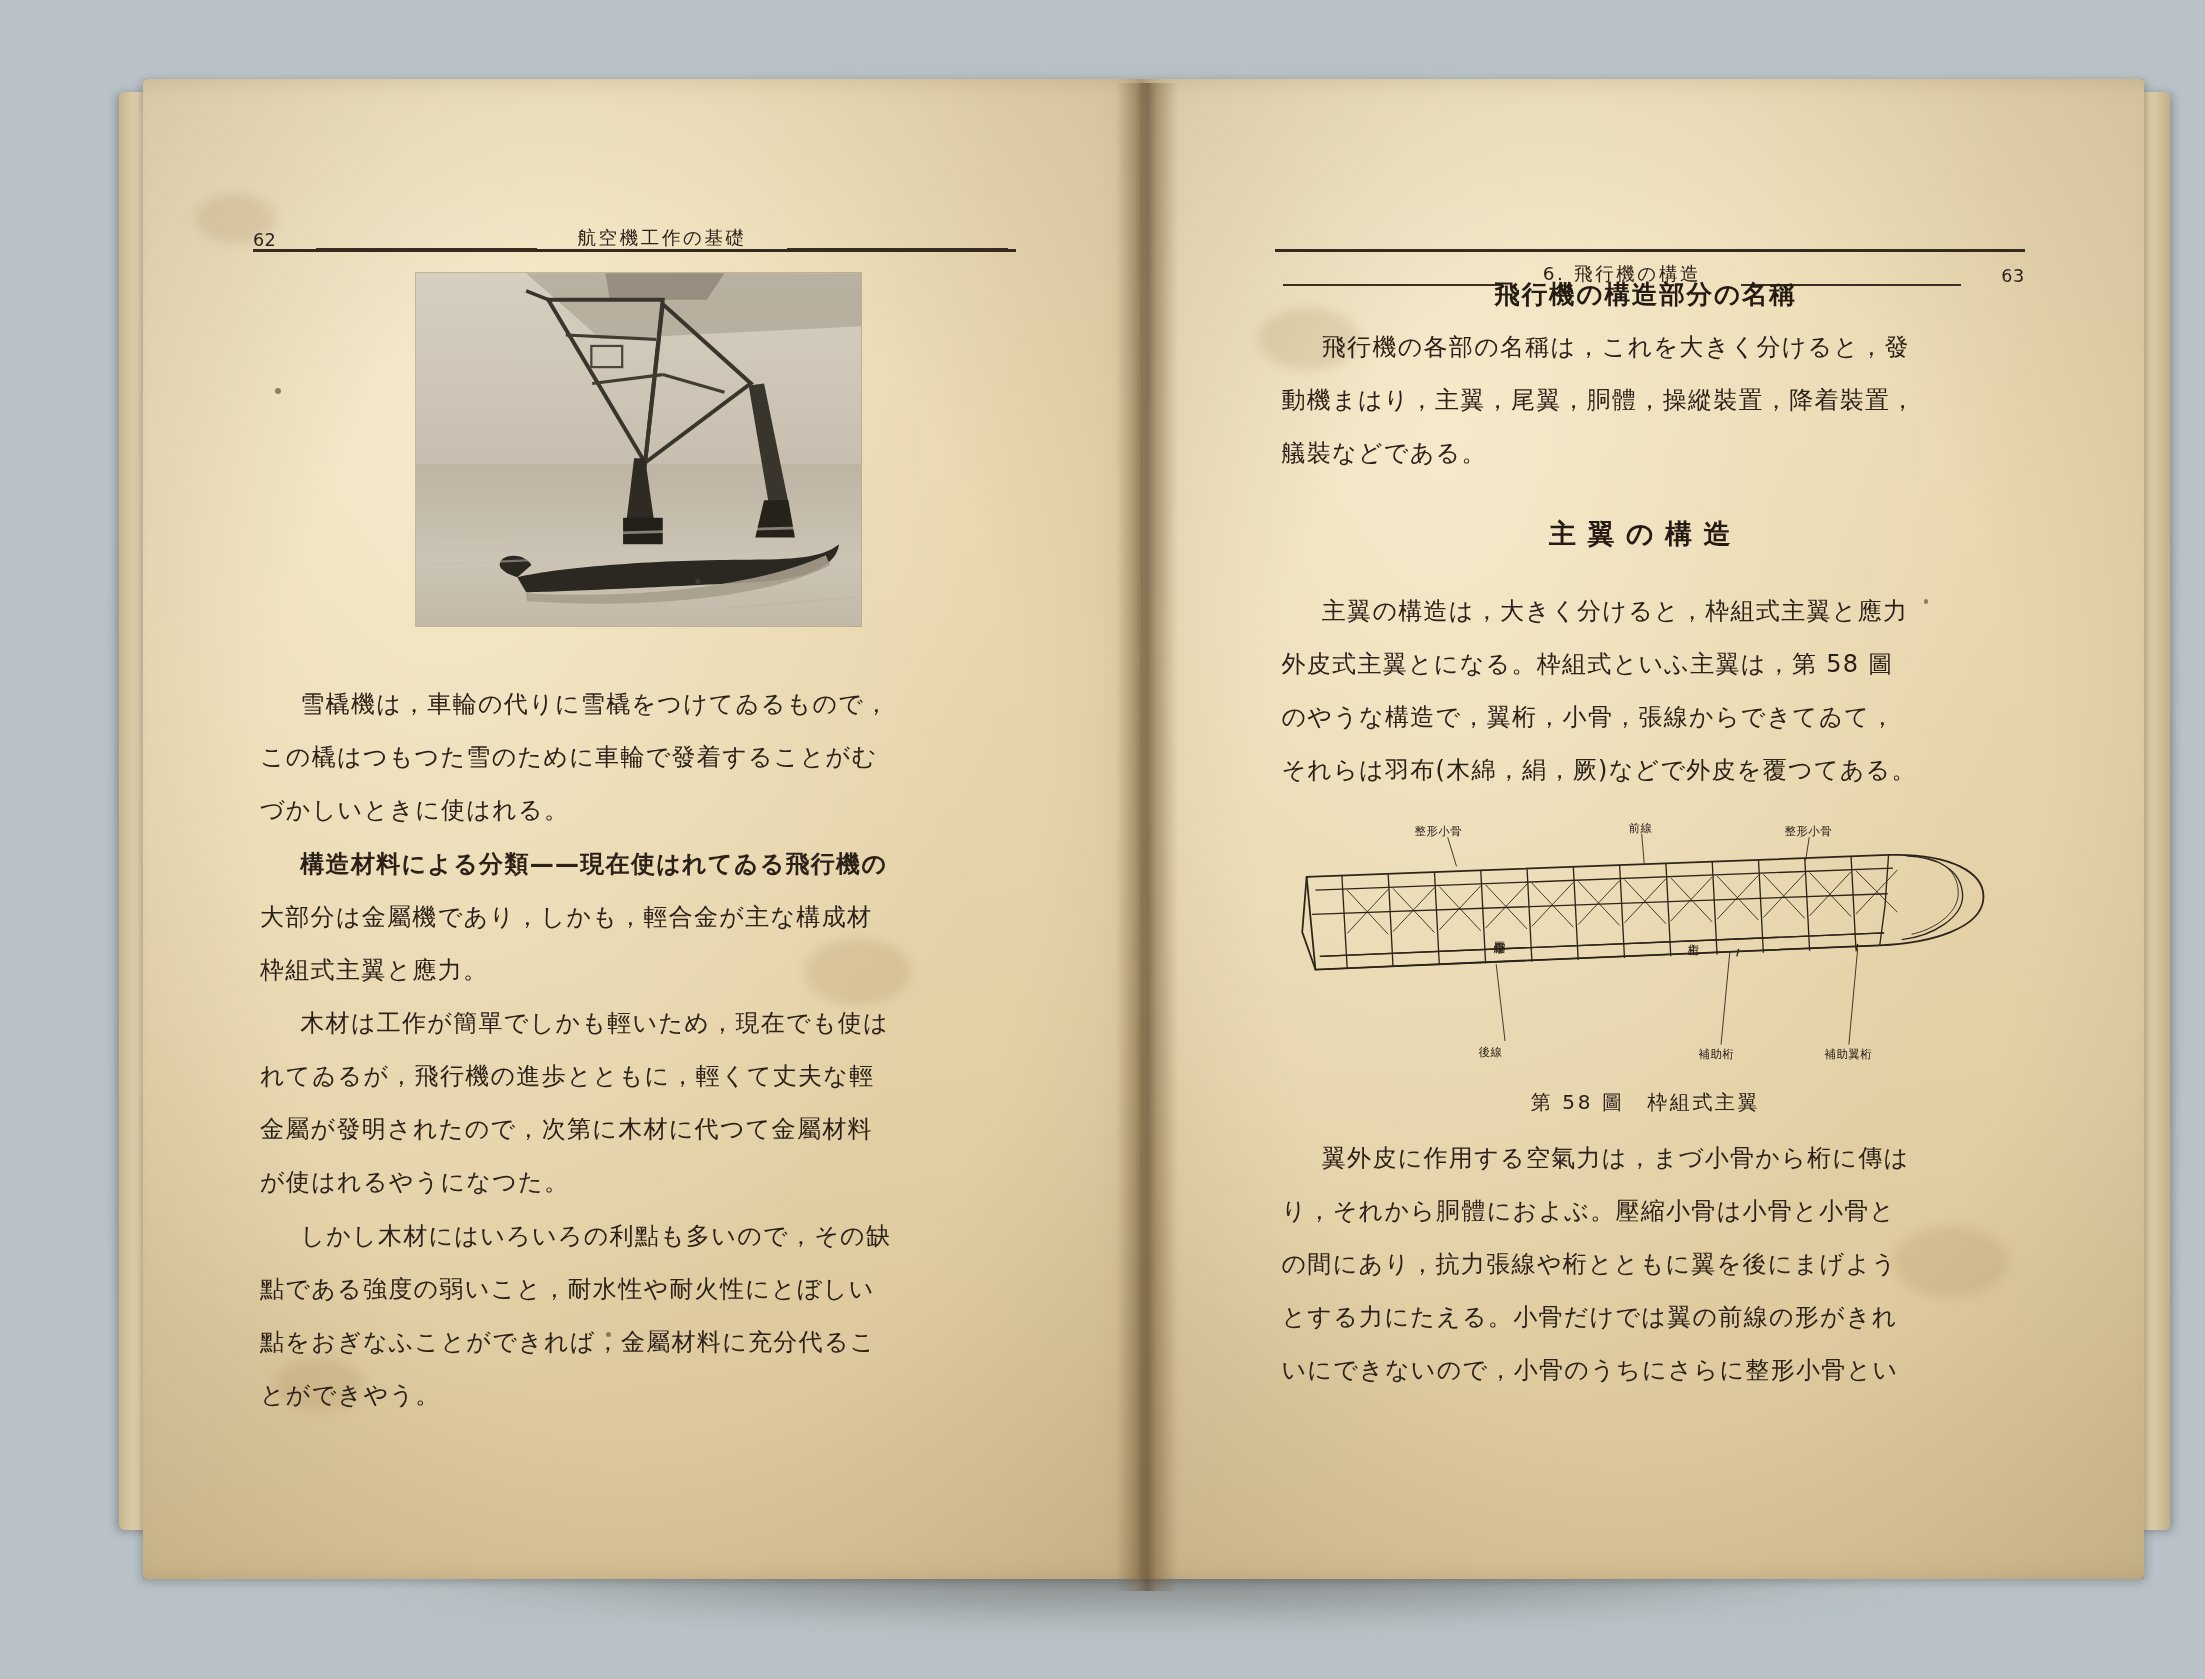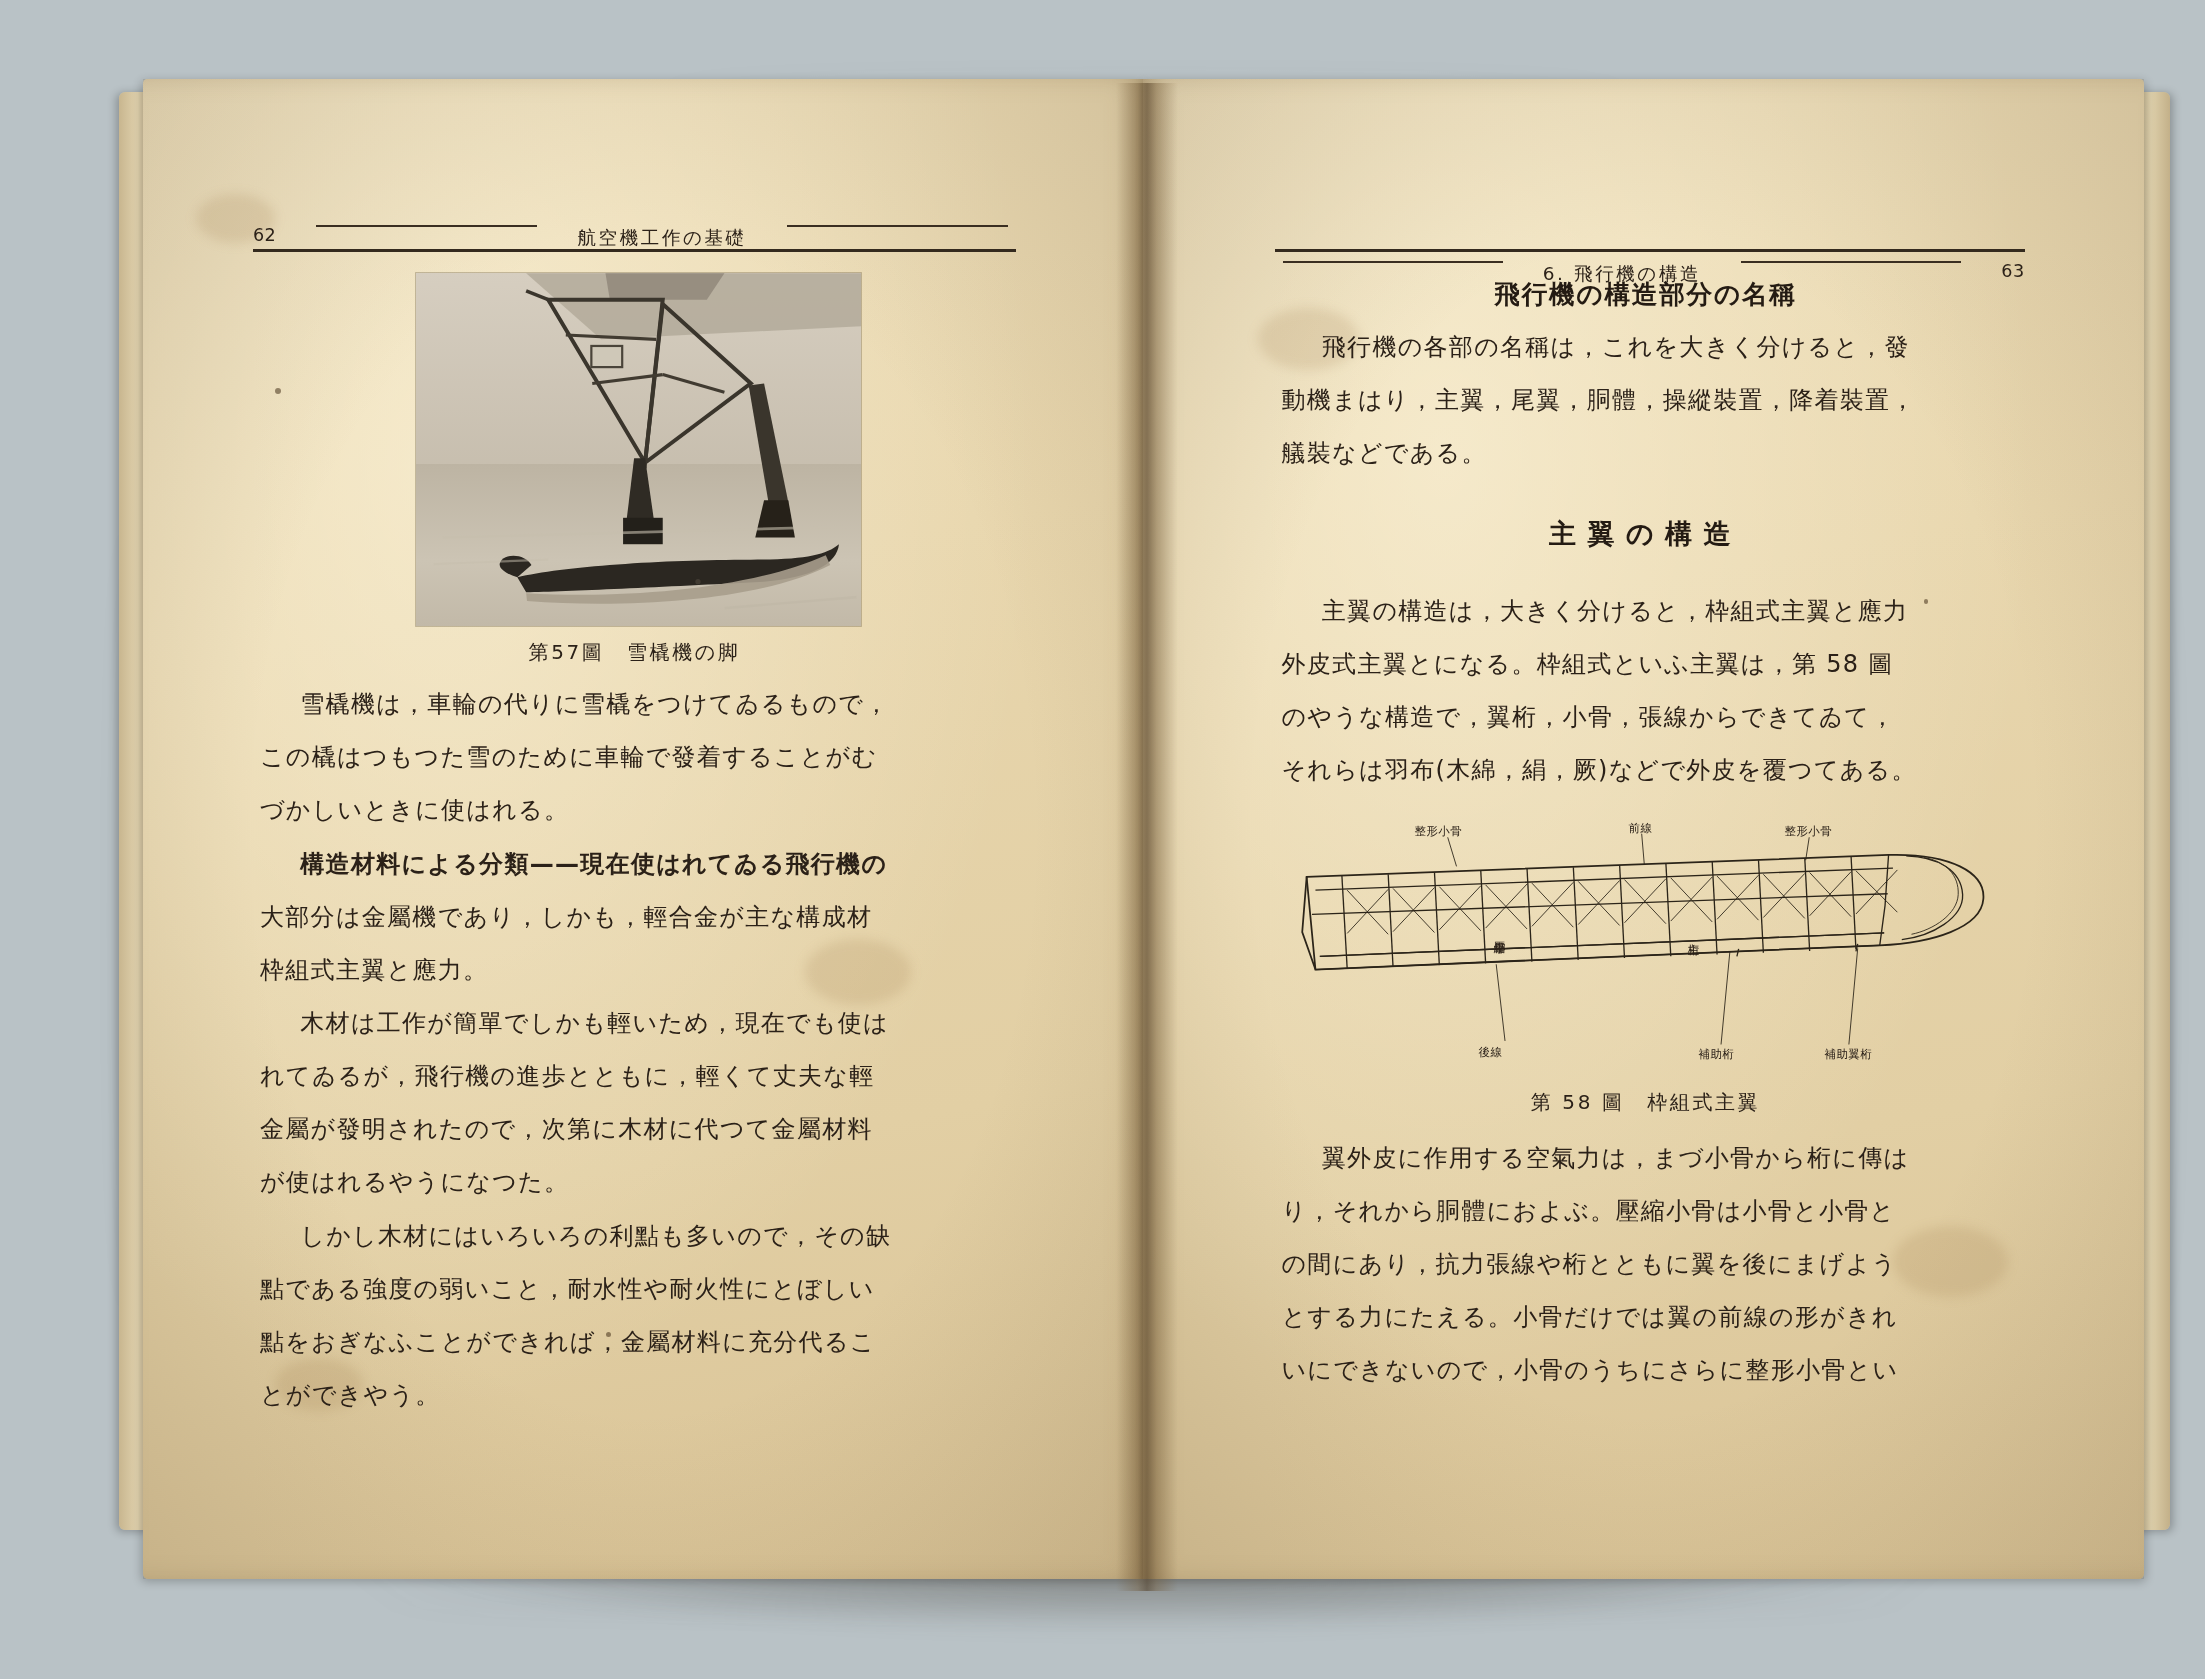--- a/index.html
+++ b/index.html
@@ -99,21 +99,21 @@
     font-family: "DejaVu Sans", sans-serif;
     letter-spacing: 0.9px;
     color: #2c2219;
   }
 
   
   .runhead {
     position: absolute;
     width: 763px;
     display: flex;
-    align-items: flex-start;
+    align-items: flex-end;
     font-size: 17.6px;
     gap: 32px;
   }
   .runhead .rule {
     flex: 1;
     height: 1.8px;
     background: #3a2e21;
     margin: 0 8px;
   }
   .runhead .folio {
@@ -279,21 +279,20 @@
 
         <path d="M 250 726 C 480 740, 760 716, 930 640 L 940 662 C 790 740, 500 762, 252 744 Z" fill="#a79d8c" opacity="0.9"></path>
 
         <line x1="60" y1="600" x2="980" y2="575" stroke="#c7bfae" stroke-width="6" opacity="0.6"></line>
         <line x1="40" y1="660" x2="300" y2="650" stroke="#c7bfae" stroke-width="5" opacity="0.5"></line>
         <line x1="700" y1="760" x2="1000" y2="735" stroke="#bfb7a6" stroke-width="6" opacity="0.5"></line>
         <circle cx="640" cy="700" r="6" fill="#4b453a" opacity="0.7"></circle>
       </svg>
     </div>
 
-    <div class="caption jp" style="left:110px; top:560px;">第57圖　雪橇機の脚</div>
 
     <div class="line jp" style="left:132px; top:613px;font-family:Liberation Serif, serif;">　雪橇機は，車輪の代りに雪橇をつけてゐるもので，</div>
     <div class="line jp" style="left:117px; top:666px;">この橇はつもつた雪のために車輪で發着することがむ</div>
     <div class="line jp" style="left:117px; top:719px;">づかしいときに使はれる。</div>
 
     <div class="line jp bold" style="left:132px; top:773px;">　構造材料による分類——現在使はれてゐる飛行機の</div>
     <div class="line jp" style="left:117px; top:826px;">大部分は金屬機であり，しかも，輕合金が主な構成材</div>
     <div class="line jp" style="left:117px; top:879px;">枠組式主翼と應力。</div>
 
     <div class="line jp" style="left:132px; top:932px;">　木材は工作が簡單でしかも輕いため，現在でも使は</div>

